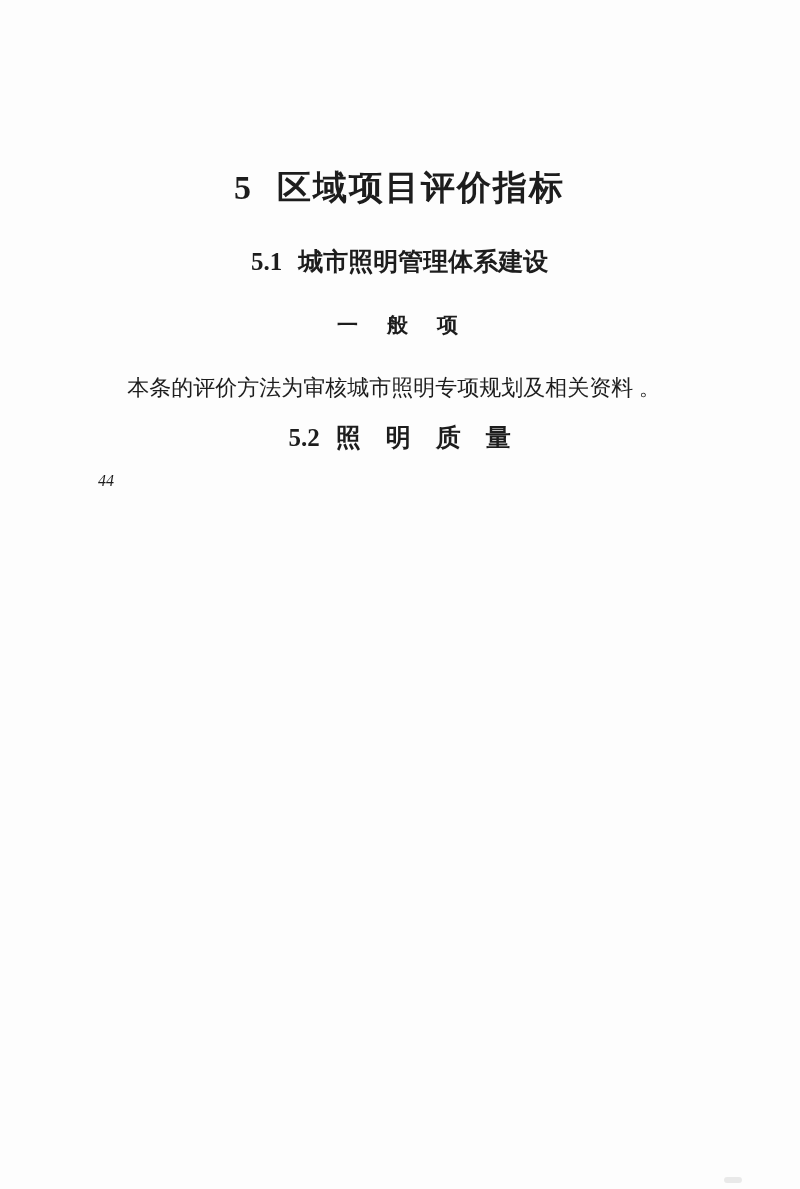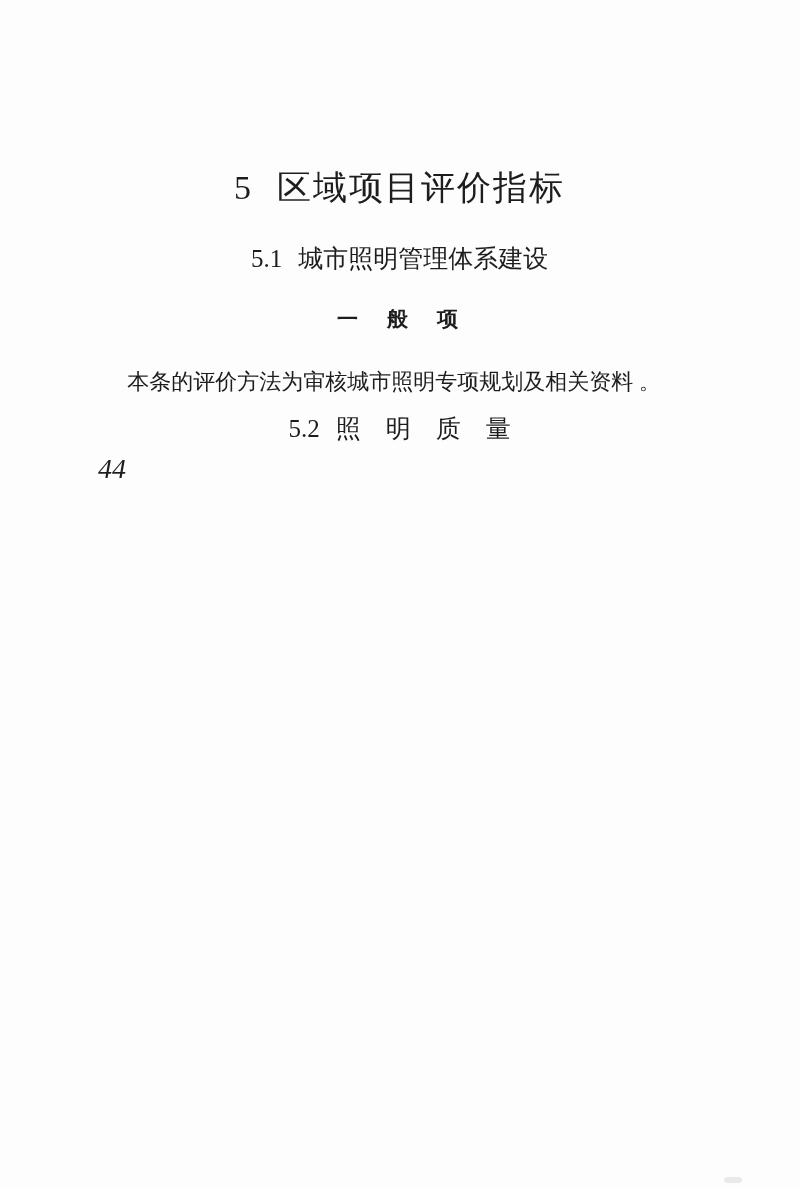--- a/index.html
+++ b/index.html
@@ -21,36 +21,36 @@
     margin-left: 81px;
     width: 637px;
   }
   
   .chapter-heading {
     margin: 0;
     padding-top: 166px;
     text-align: center;
     font-size: 34px;
     line-height: 42px;
-    font-weight: normal;
+    font-weight: bold;
     font-family: "Liberation Sans", "DejaVu Sans", sans-serif;
     letter-spacing: 2px;
   }
   .chapter-heading .h-num {
     font-family: "Liberation Serif", "DejaVu Serif", serif;
     margin-right: 26px;
     letter-spacing: 0;
   }
   
   .section-heading {
     margin: 0;
     text-align: center;
     font-size: 25px;
-    line-height: 26px;
-    font-weight: normal;
+    line-height: 32px;
+    font-weight: bold;
     font-family: "Liberation Sans", "DejaVu Sans", sans-serif;
   }
   .section-heading .h-num {
     font-family: "Liberation Serif", "DejaVu Serif", serif;
     margin-right: 16px;
   }
   .heading-5-1 { margin-top: 36px; }
   .heading-5-2 { margin-top: 17px; }
   
   .subsection-label {
@@ -79,21 +79,21 @@
   }
   p.clause .clause-num {
     font-weight: bold;
     margin-right: 22px;
   }
   p.note { text-indent: 2.1em; margin-top: 32px; }
   
   .page-number {
     margin-top: 10px;
     margin-left: 17px;
-    font-size: 28px;
+    font-size: 16px;
     line-height: 33px;
     font-style: italic;
   }
   
   .scan-speck {
     position: absolute;
     right: 58px;
     bottom: 6px;
     width: 18px;
     height: 6px;

